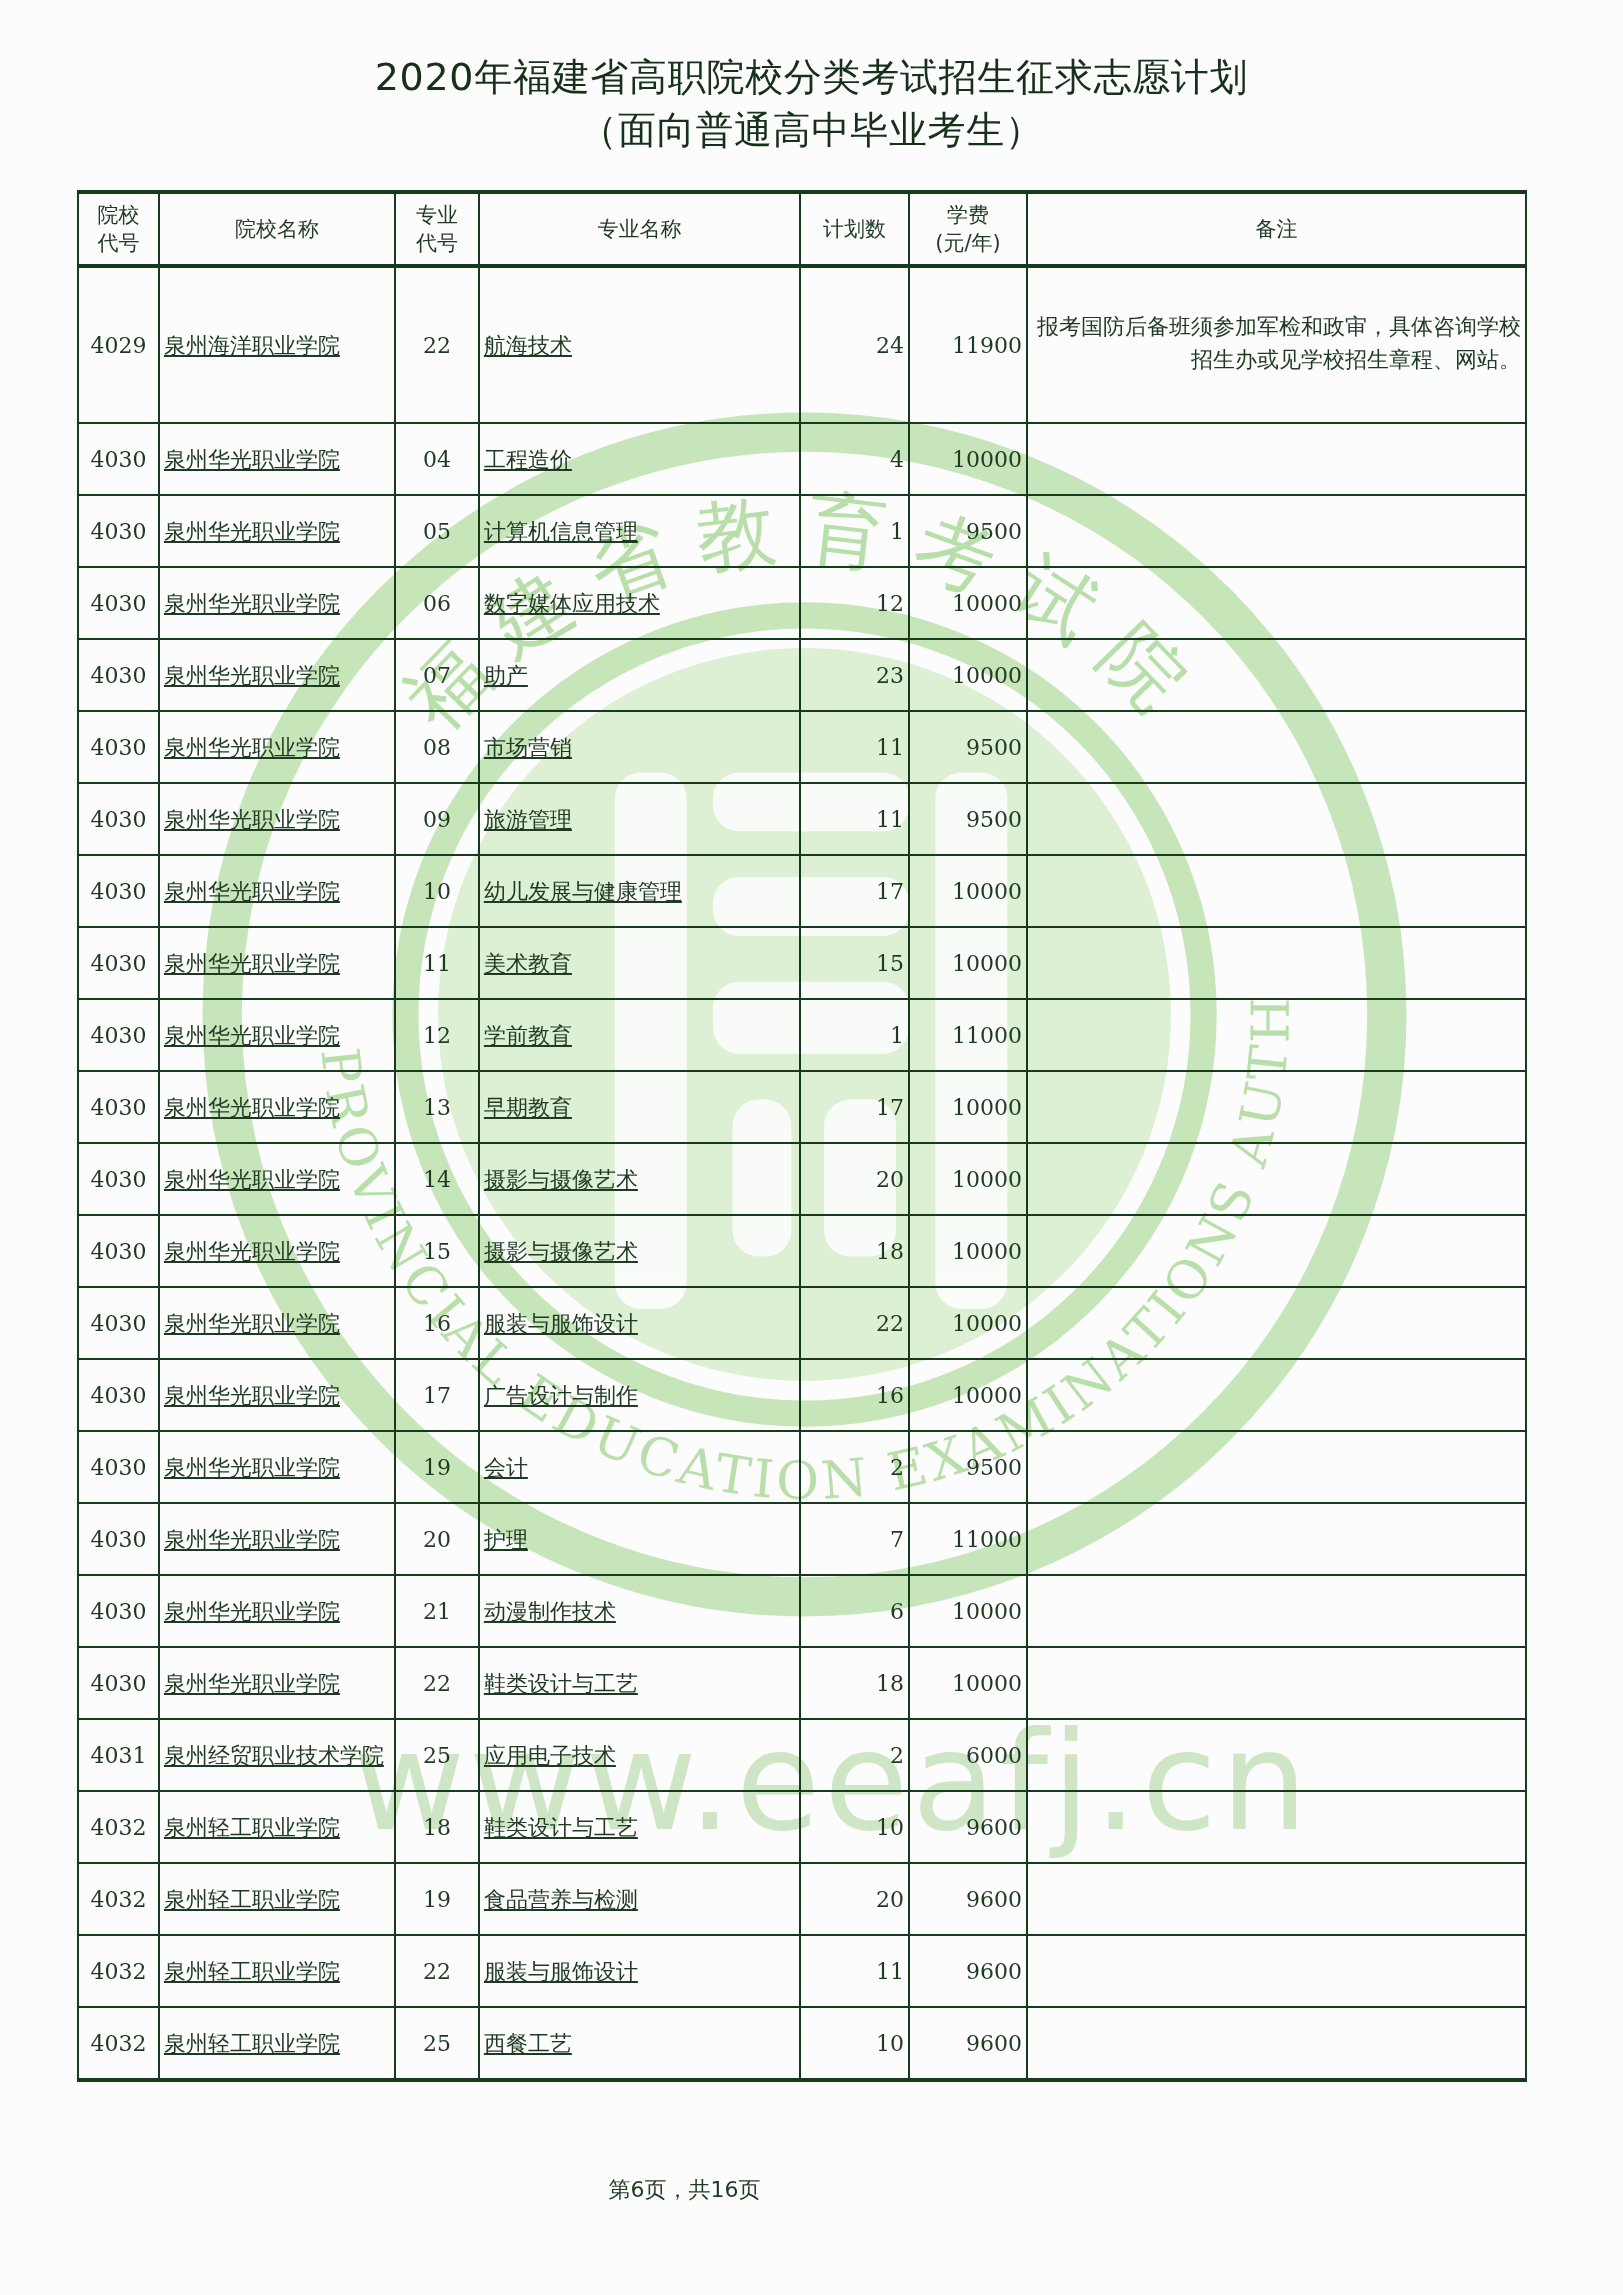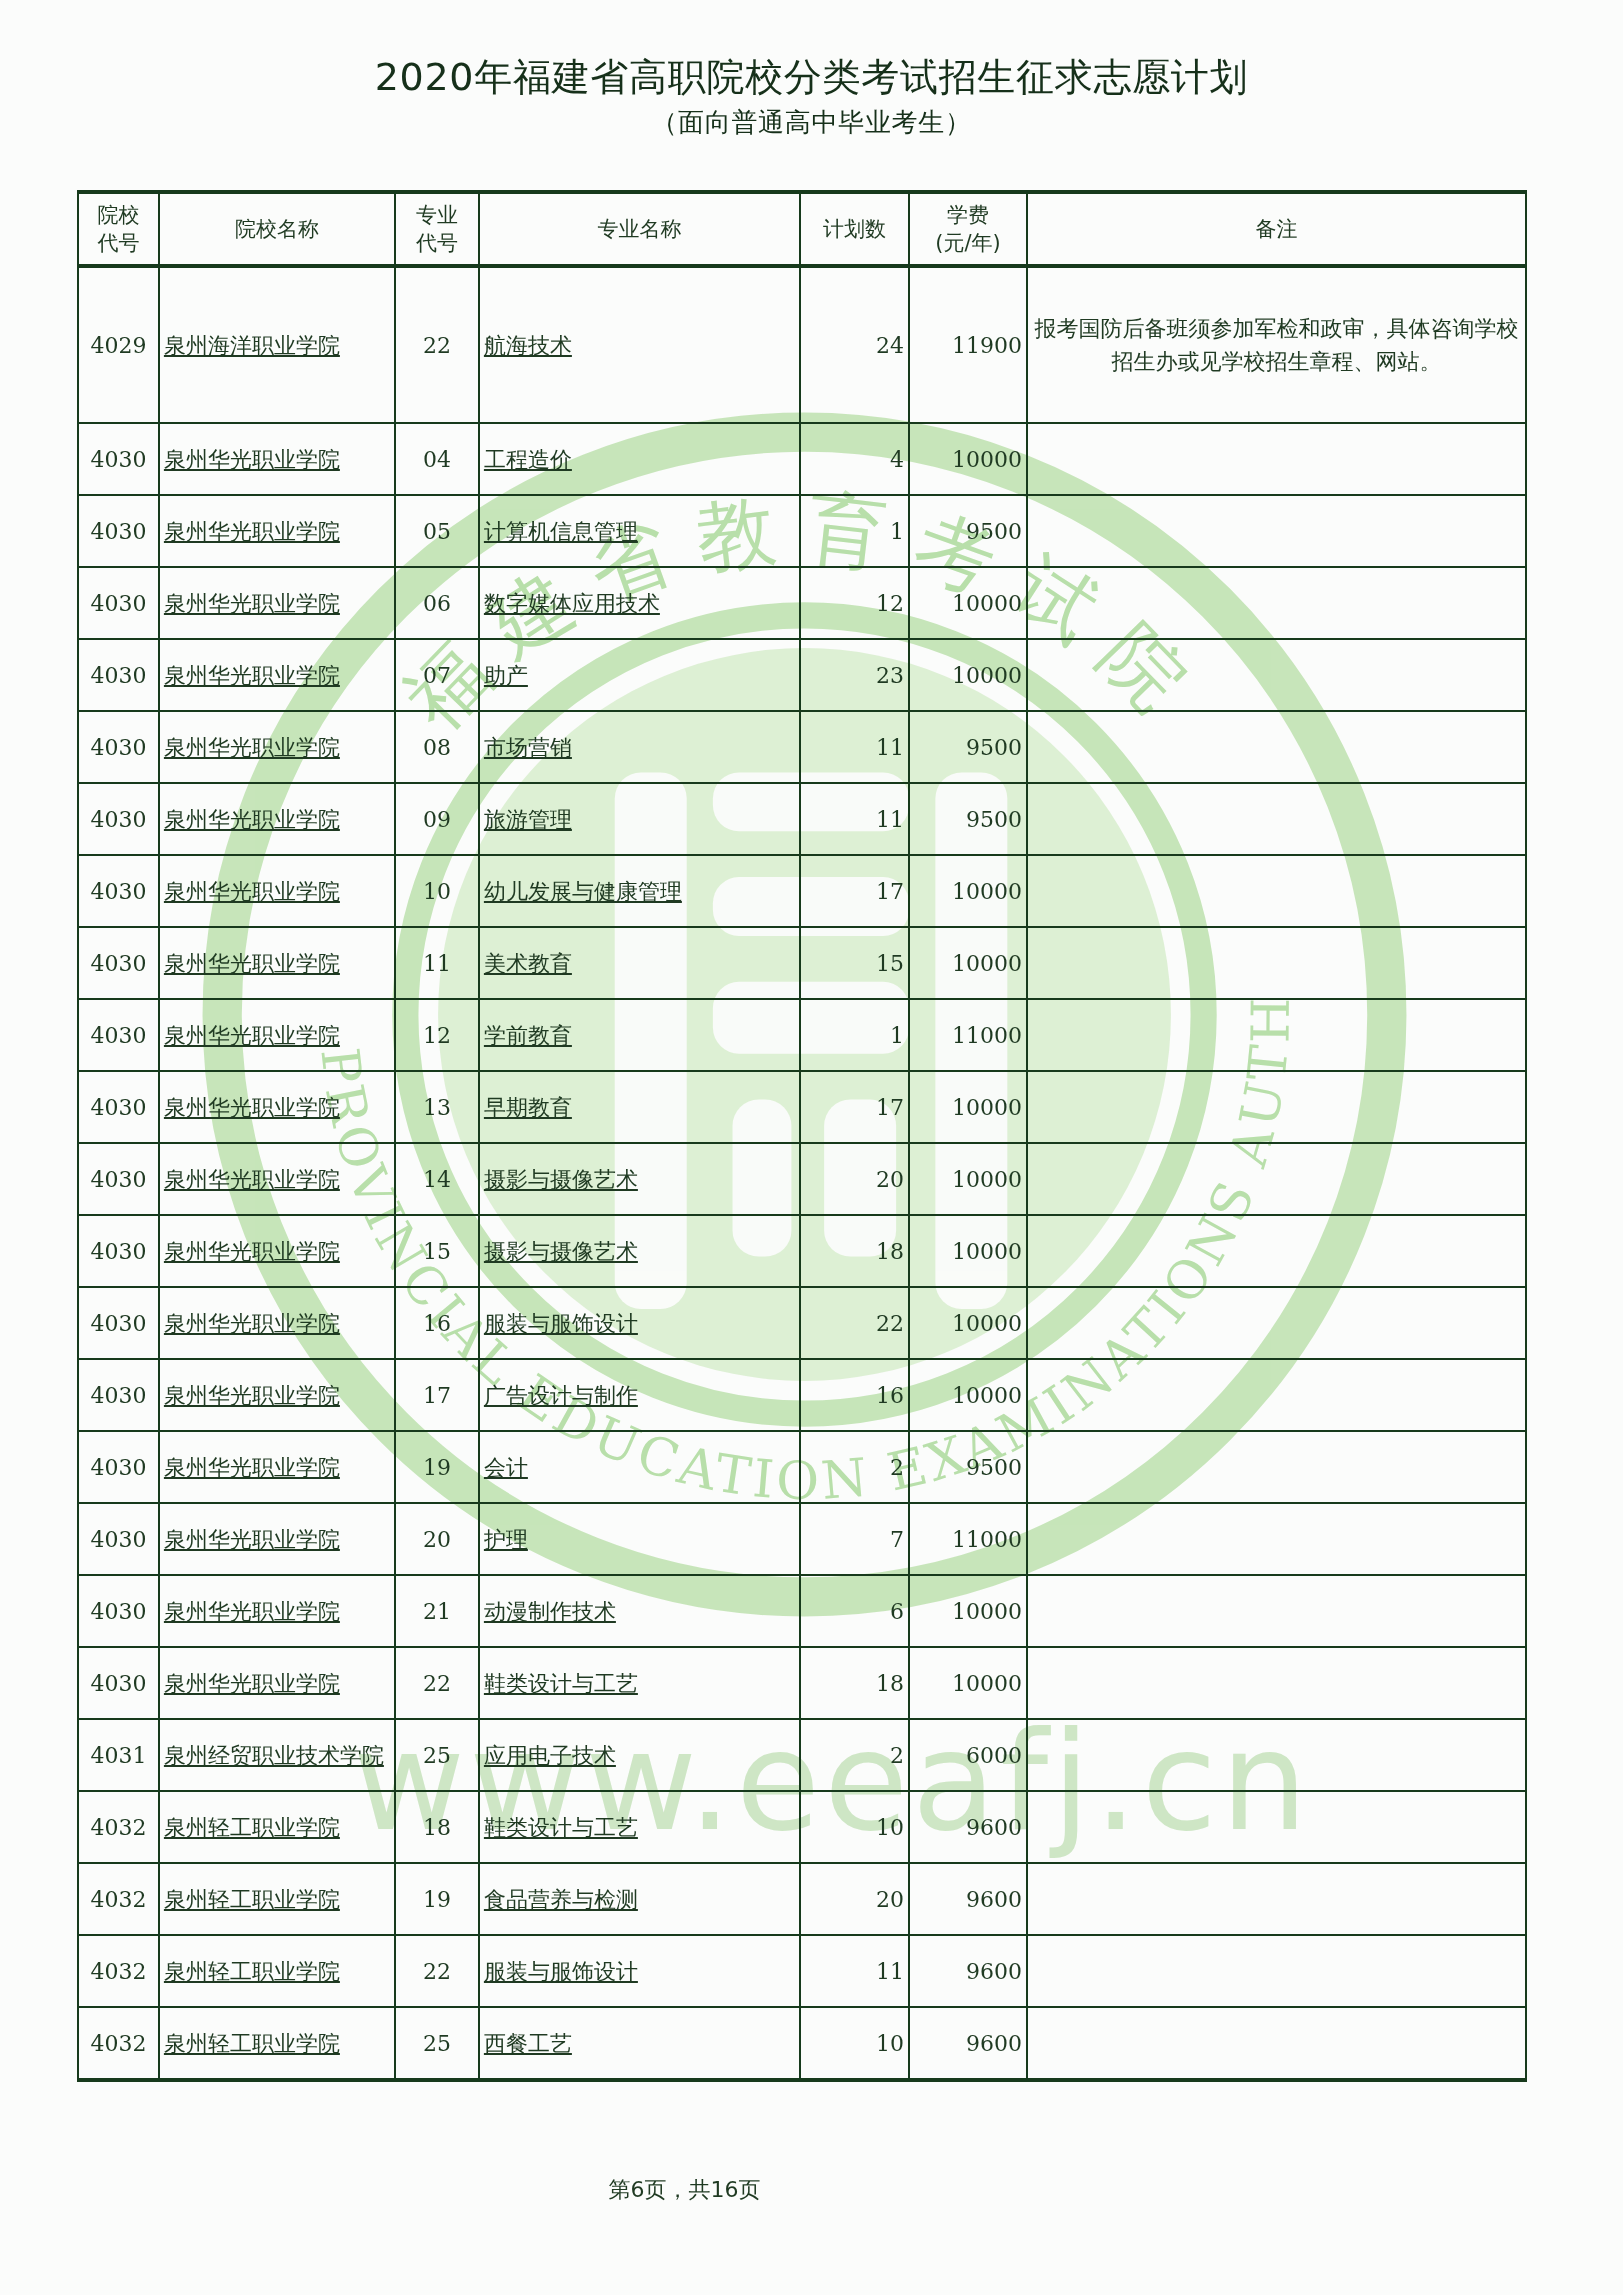--- a/index.html
+++ b/index.html
@@ -8,21 +8,21 @@
     background: #fbfcfb;
     font-family: "DejaVu Serif", "Liberation Serif", serif;
     color: #1f3a22;
   }
   .title {
     position: absolute; left: 0; width: 1623px; text-align: center;
     font-family: "DejaVu Sans", "Liberation Sans", sans-serif;
     font-weight: normal; color: #16301a; letter-spacing: 0.7px;
   }
   .title.l1 { top: 52px; font-size: 38px; }
-  .title.l2 { top: 105px; font-size: 26px; }
+  .title.l2 { top: 105px; font-size: 38px; }
 
   
   .wm { position: absolute; pointer-events: none; z-index: 1; }
   .seal { left: 196px; top: 406px; width: 1217px; height: 1217px; }
   .url {
     left: 353px; top: 1702px; font-family: "DejaVu Sans", "Liberation Sans", sans-serif;
     font-size: 137px; color: rgba(150, 205, 130, 0.45); letter-spacing: 3.9px;
   }
 
   table.plan {
@@ -37,21 +37,21 @@
     height: 70px; text-align: center;
     font-family: "DejaVu Sans", "Liberation Sans", sans-serif; font-size: 21px;
     line-height: 1.35; border-top-width: 4.6px; border-bottom-width: 4.6px;
   }
   table.plan td { height: 70px; }
   table.plan tr.tall td { height: 154px; }
   table.plan tr:last-child td { border-bottom-width: 4.6px; }
   td.c { text-align: center; }
   td.r { text-align: right; }
   td.l { text-align: left; text-decoration: underline; }
-  td.note { text-align: center; font-family: Liberation Sans, sans-serif; font-size: 21.6px; line-height: 1.55; }
+  td.note { text-align: right; font-family: Liberation Mono, monospace; font-size: 21.6px; line-height: 1.55; }
   td.name, td.major { font-family: "DejaVu Sans", "Liberation Sans", sans-serif; font-size: 22px; }
 
   .footer {
     position: absolute; top: 2175px; left: 0; width: 1369px; text-align: center;
     font-family: "DejaVu Sans", "Liberation Sans", sans-serif; font-size: 22px; color: #1f3a22;
   }
 </style>
 </head>
 <body>
 

